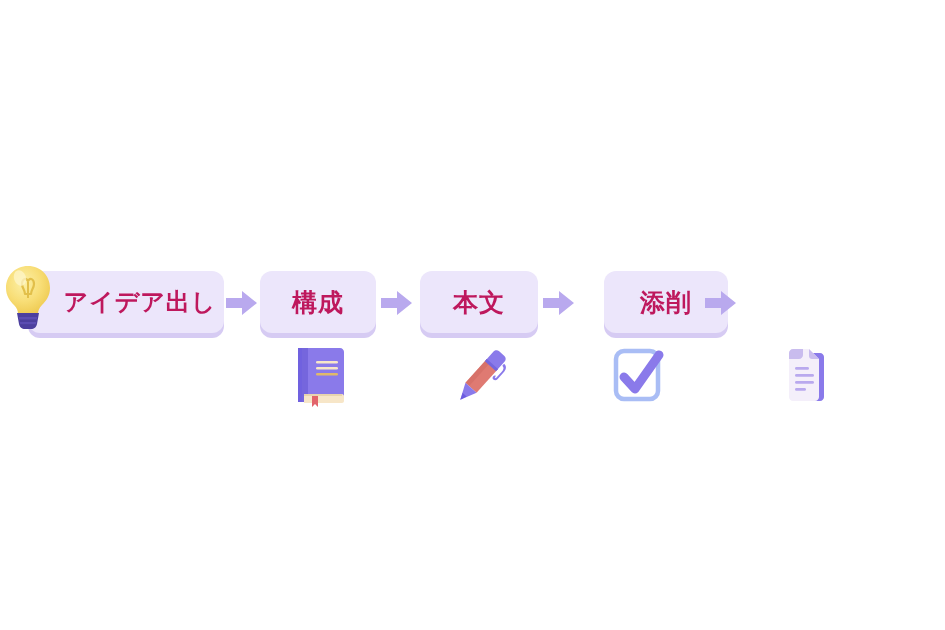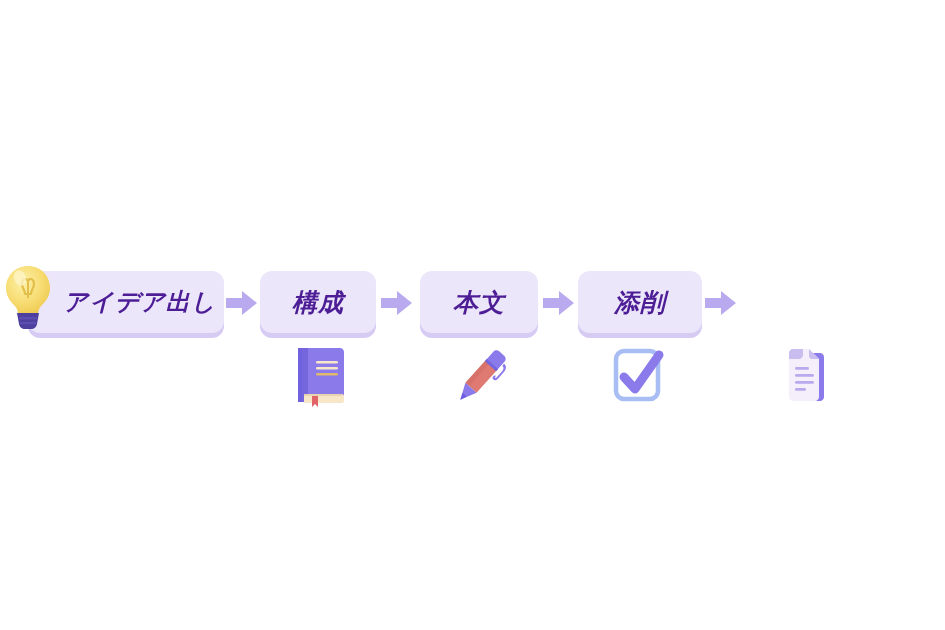--- a/index.html
+++ b/index.html
@@ -37,41 +37,40 @@
     box-shadow: 0 5px 0 0 #d6cbf3;
     display: flex;
     align-items: center;
     justify-content: center;
     box-sizing: border-box;
   }
 
   .step-label {
     font-size: 25px;
     font-weight: 700;
-    color: #4c1d95;
+    color: #be185d;
     letter-spacing: 1px;
     line-height: 1;
     white-space: nowrap;
     user-select: none;
-    font-style: italic;
   }
 
   
   .step-0 { left: 28px; }
   .step-0 .step-box { width: 196px; padding-left: 28px; }
   .step-0 .step-label { font-size: 24px; }
 
   .step-1 { left: 260px; }
   .step-1 .step-box { width: 116px; }
 
   .step-2 { left: 420px; }
   .step-2 .step-box { width: 118px; align-items: center; }
 
   .step-3 { left: 578px; }
-  .step-3 .step-box { width: 124px; }
+  .step-3 .step-box { width: 124px; margin-left: 26px; }
 
   .step-4 { left: 739px; }
   .step-4 .step-box { width: 130px; }
 
   
   .arrow {
     position: absolute;
     top: 288px;
     width: 32px;
     height: 30px;

